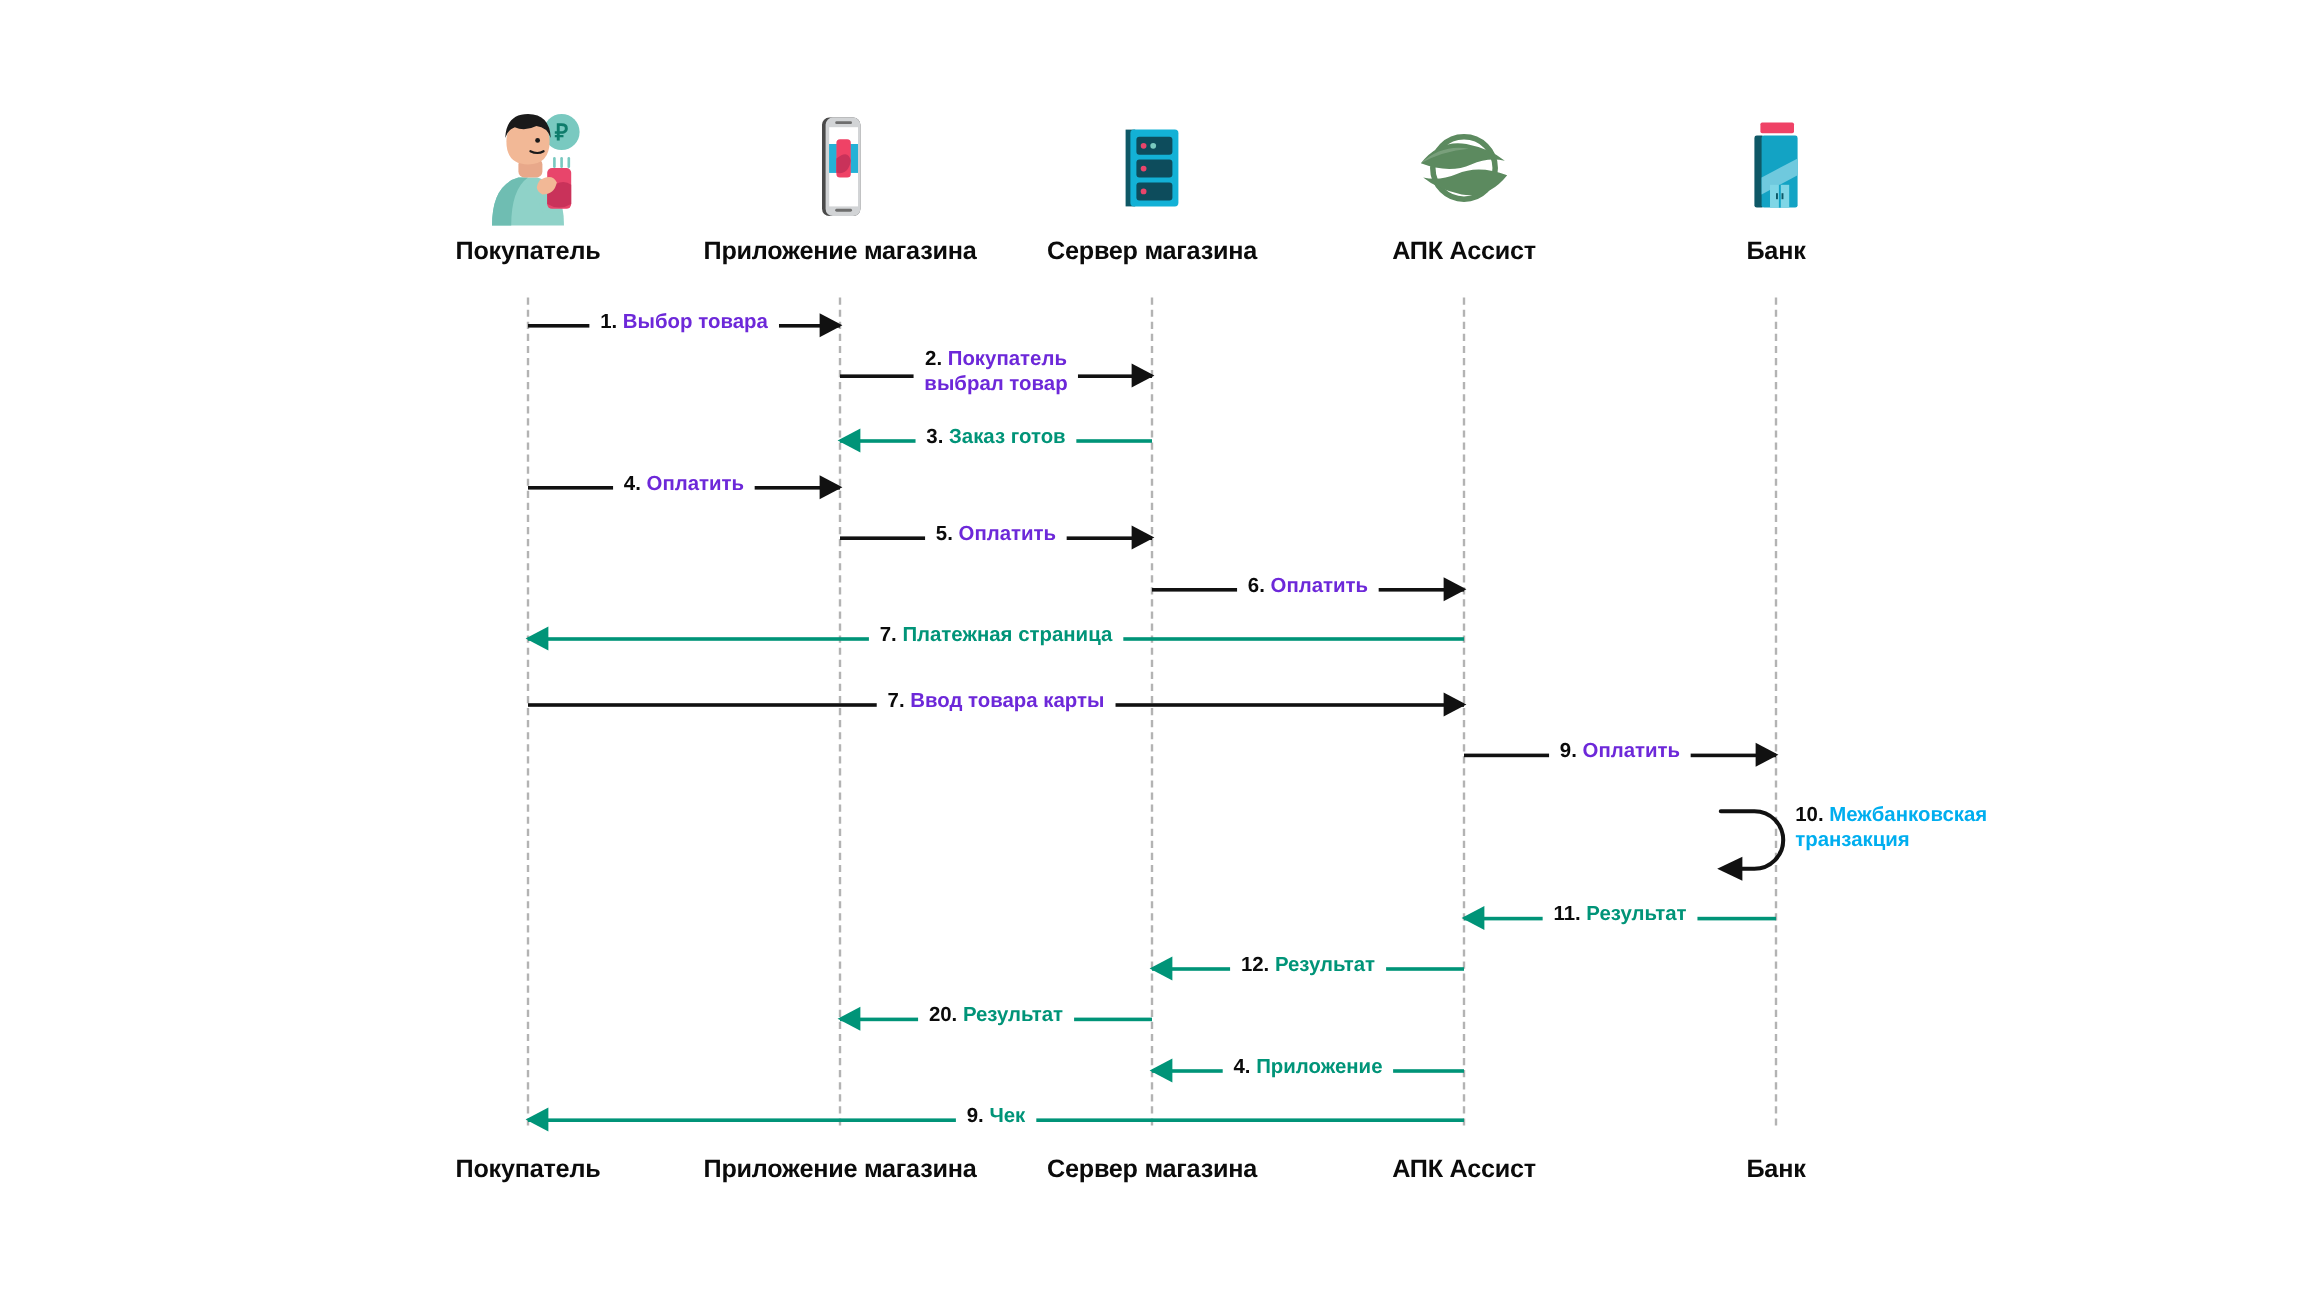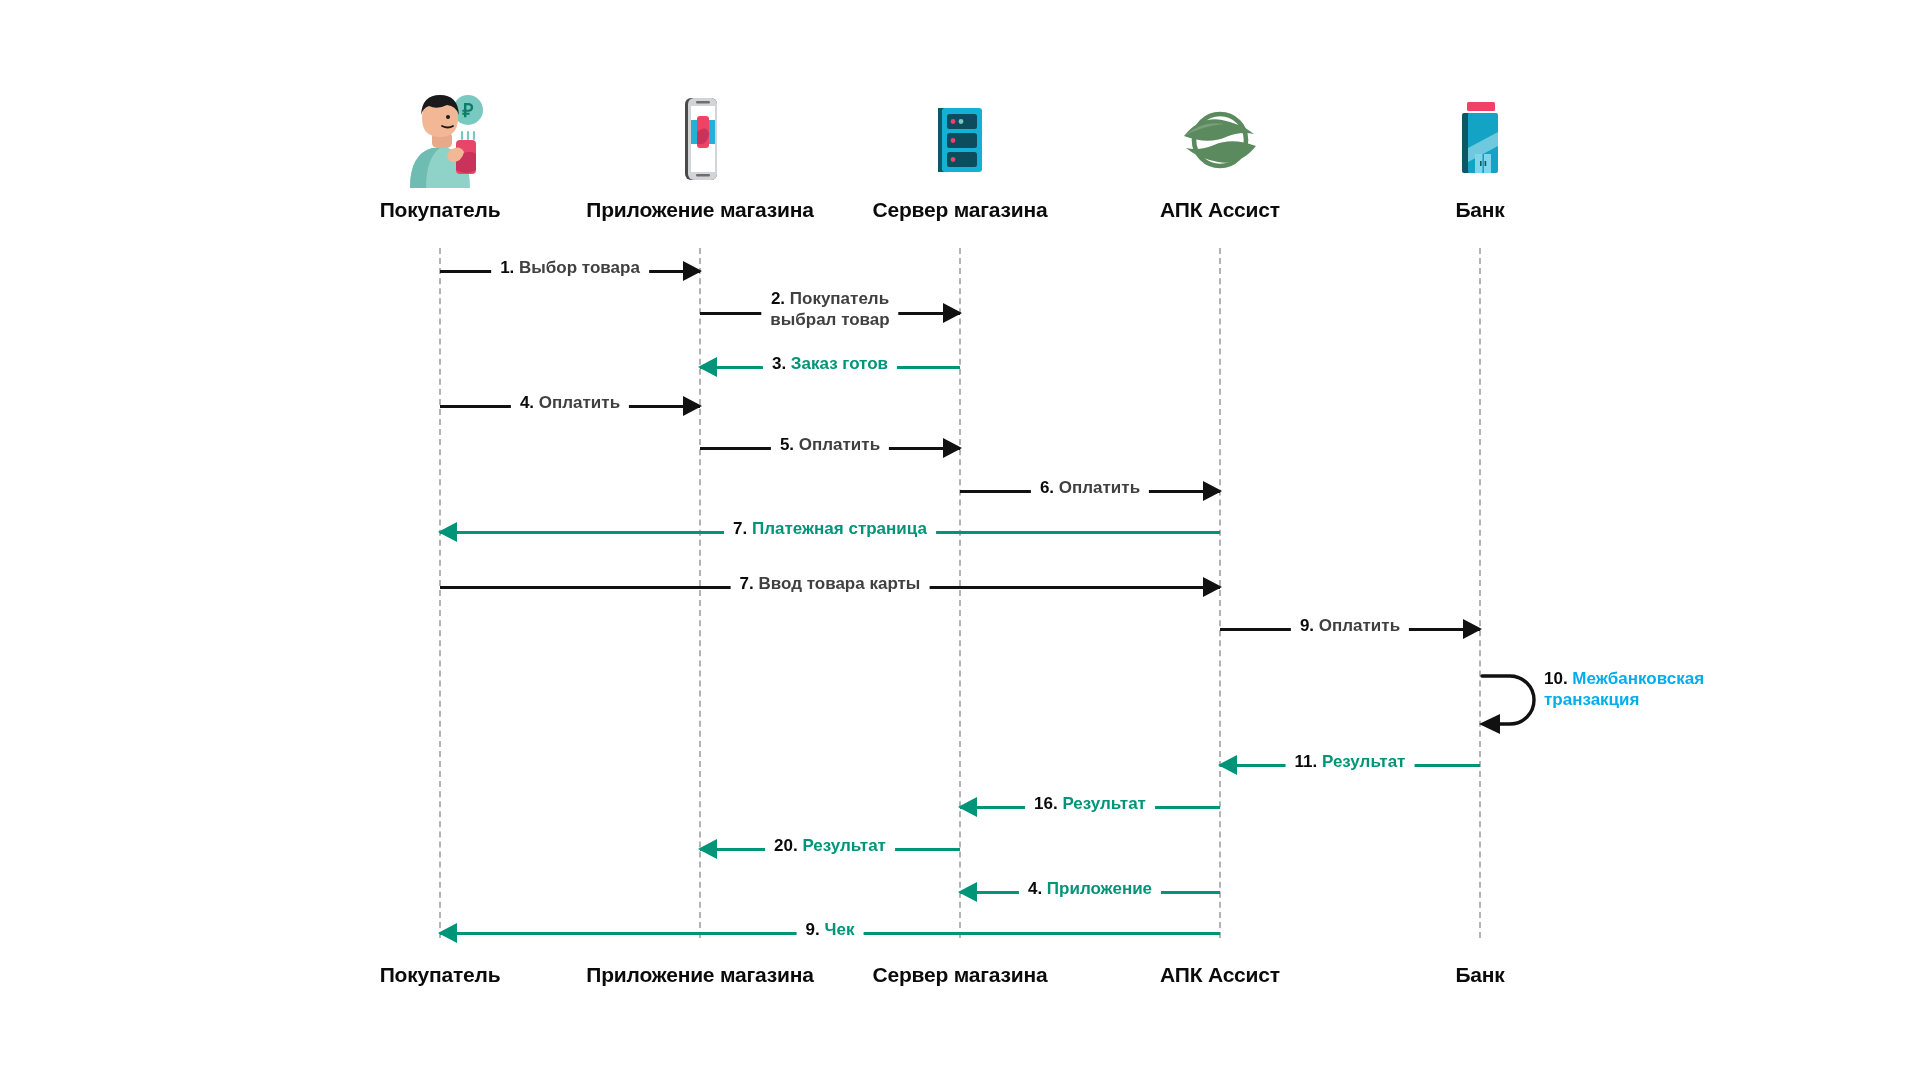--- a/index.html
+++ b/index.html
@@ -48,21 +48,21 @@
   .msg.teal.left  .head{border-right-color:#009478;}
 
   .msg .cap{
     position:absolute;left:50%;transform:translateX(-50%);
     background:#fff;padding:0 9px;white-space:nowrap;
     font-size:17px;font-weight:700;line-height:21px;text-align:center;
   }
   .msg .cap.one{top:-13px;}
   .msg .cap.two{top:-24px;}
   .msg .num{color:#0b0b0b;}
-  .msg .txt{color:#404040;}
+  .msg .txt{color:#6d28d9;}
   .msg.teal .txt{color:#009478;}
 
   
   .selfmsg{position:absolute;}
   .selfmsg svg{display:block;overflow:visible;}
   .selfmsg .cap{
     position:absolute;left:64px;top:-4px;white-space:nowrap;
     font-size:17px;font-weight:700;line-height:21px;
   }
   .selfmsg .num{color:#0b0b0b;}
@@ -213,40 +213,40 @@
         <div class="cap one"><span class="num">9. </span><span class="txt">Оплатить</span></div>
       </div>
       <div class="msg left teal" style="left: 1220px; width: 260px; top: 764px;">
         <div class="line"></div>
         <div class="head"></div>
         <div class="cap one"><span class="num">11. </span><span class="txt">Результат</span></div>
       </div>
       <div class="msg left teal" style="left: 960px; width: 260px; top: 806px;">
         <div class="line"></div>
         <div class="head"></div>
-        <div class="cap one"><span class="num">16. </span><span class="txt">Результат</span></div>
+        <div class="cap one"><span class="num">12. </span><span class="txt">Результат</span></div>
       </div>
       <div class="msg left teal" style="left: 700px; width: 260px; top: 848px;">
         <div class="line"></div>
         <div class="head"></div>
         <div class="cap one"><span class="num">20. </span><span class="txt">Результат</span></div>
       </div>
       <div class="msg left teal" style="left: 960px; width: 260px; top: 891px;">
         <div class="line"></div>
         <div class="head"></div>
         <div class="cap one"><span class="num">4. </span><span class="txt">Приложение</span></div>
       </div>
       <div class="msg left teal" style="left: 440px; width: 780px; top: 932px;">
         <div class="line"></div>
         <div class="head"></div>
         <div class="cap one"><span class="num">9. </span><span class="txt">Чек</span></div>
       </div>
     </div>
   <div id="self-messages">
-      <div class="selfmsg" style="left: 1480px; top: 672px;">
+      <div class="selfmsg" style="left: 1432px; top: 672px;">
     <svg width="72" height="58" viewBox="0 0 72 58">
       <path d="M2 4 H30 a24 24 0 0 1 0 48 H18" fill="none" stroke="#111" stroke-width="3.4" stroke-linecap="round"></path>
       <path d="M20 42 L20 62 L-1 52 Z" fill="#111"></path>
     </svg>
         <div class="cap"><span class="num">10. </span><span class="txt">Межбанковская<br>транзакция</span></div>
       </div>
     </div>
 </div>
 
 </body></html>

